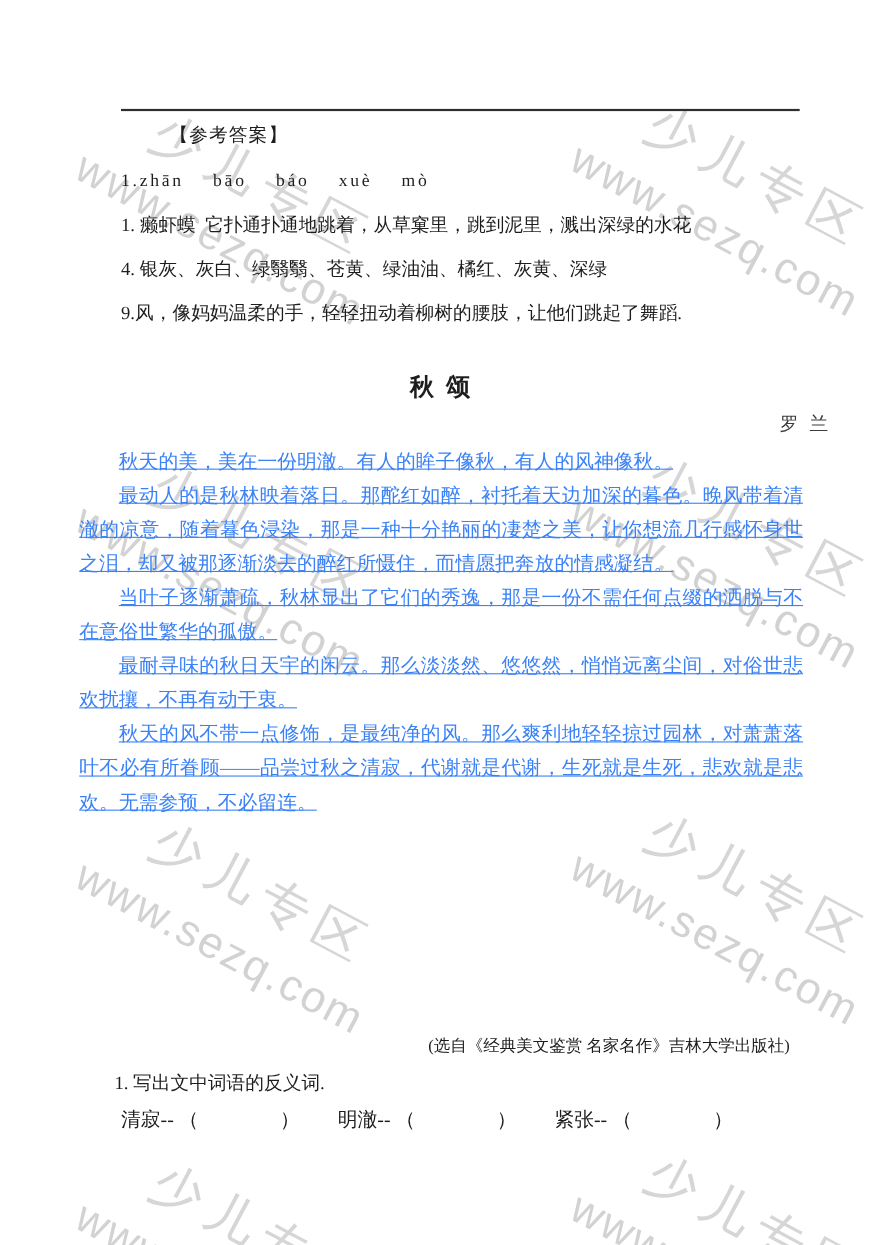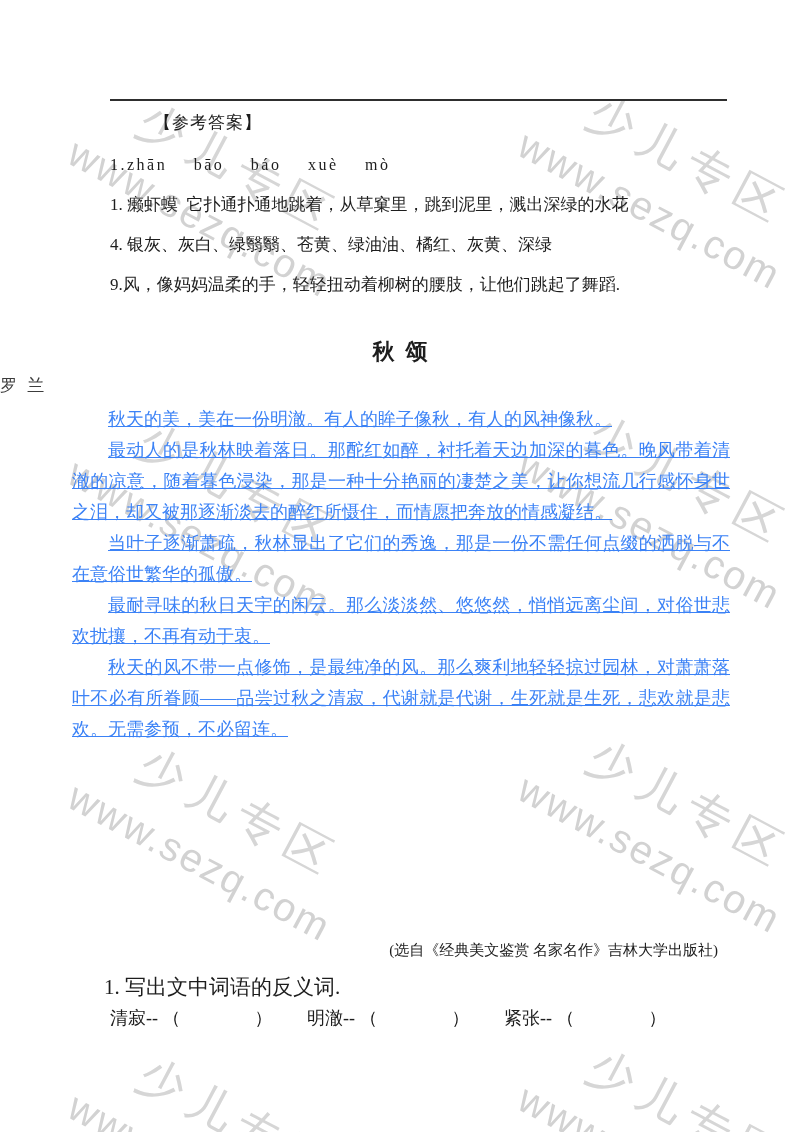--- a/index.html
+++ b/index.html
@@ -19,27 +19,27 @@
   .wm-url{left:0;top:26px;font-size:40px;letter-spacing:2px;}
   
   .content{position:absolute;inset:0;z-index:1;}
   .rule{position:absolute;left:110px;top:99px;width:617px;height:2px;background:#2e2e2e;}
   .answers{position:absolute;left:110px;top:112px;width:624px;}
   .ans-heading{font-size:17px;font-weight:normal;letter-spacing:1px;line-height:22px;margin-bottom:20px;margin-left:44px;}
   .ans-item{font-size:17px;line-height:18px;margin-top:22px;white-space:pre-wrap;}
   .ans-item.pinyin{font-size:16px;letter-spacing:2.5px;word-spacing:20px;}
   .essay-title{position:absolute;left:0;top:337px;width:800px;text-align:center;
     font-size:22px;font-weight:bold;white-space:pre;}
-  .essay-author{position:absolute;left:0;top:374px;width:756px;text-align:left;
+  .essay-author{position:absolute;left:0;top:374px;width:756px;text-align:right;
     font-size:17px;color:#3c3c3c;letter-spacing:3px;white-space:pre;}
   .essay{position:absolute;left:72px;top:404px;width:658px;font-size:18px;line-height:31px;
     text-align:justify;color:#3b82f6;text-decoration:underline;}
   .essay p{margin:0;text-indent:2em;}
   .source-line{position:absolute;left:72px;top:941px;width:646px;text-align:right;font-size:15px;}
-  .question-line{position:absolute;left:104px;top:973px;font-size:21px;}
+  .question-line{position:absolute;left:104px;top:973px;font-size:17px;}
   .antonym-row{position:absolute;left:110px;top:1006px;font-size:18px;}
   .ant-item{white-space:pre;margin-right:30px;}
   .ant-blank{display:inline-block;width:74px;height:1px;}
 </style>
 </head>
 <body>
 
 <div class="page">
 
   <div class="wm-layer">

